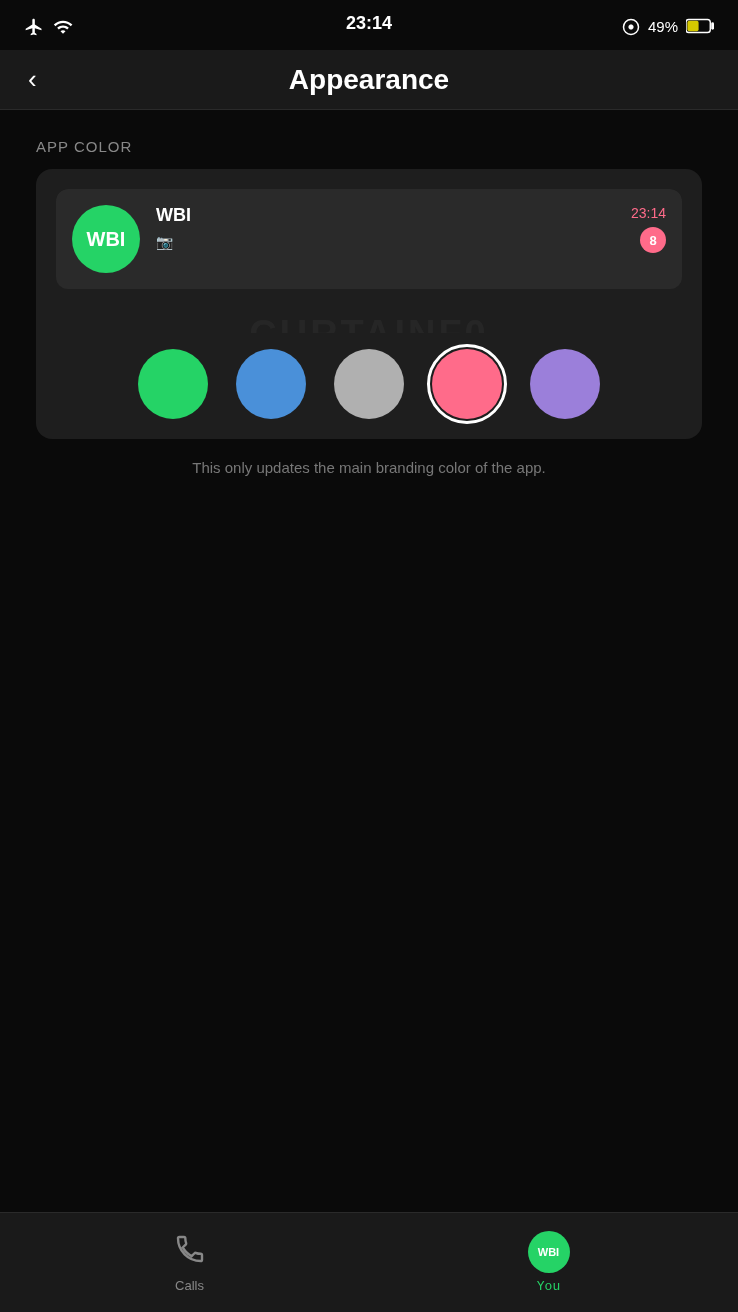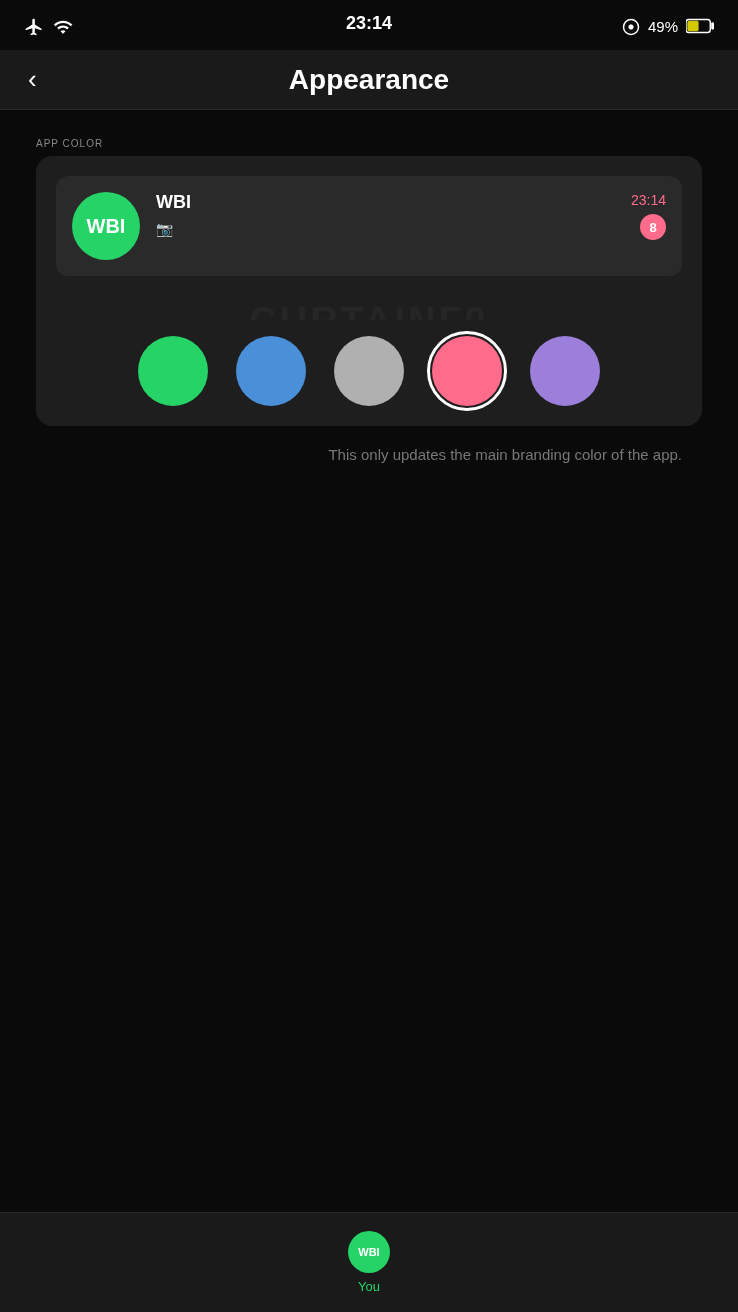--- a/index.html
+++ b/index.html
@@ -67,24 +67,24 @@
       font-weight: 700;
       color: #fff;
     }
 
     
     .content {
       padding: 28px 36px 0;
     }
 
     .section-label {
-      font-size: 10px;
+      font-size: 15px;
       color: #888;
       letter-spacing: 1px;
-      margin-bottom: 7px;
+      margin-bottom: 14px;
       font-weight: 500;
     }
 
     
     .color-card {
       background: #1e1e1e;
       border-radius: 16px;
       padding: 20px;
       margin-bottom: 18px;
     }
@@ -179,21 +179,21 @@
     }
     .swatch-green { background: #25d366; }
     .swatch-blue { background: #4a90d9; }
     .swatch-gray { background: #b0b0b0; }
     .swatch-pink { background: #ff6b8a; }
     .swatch-purple { background: #9b7fda; }
 
     .hint-text {
       font-size: 15px;
       color: #777;
-      text-align: right;
+      text-align: center;
       line-height: 1.5;
       padding: 0 20px;
     }
 
     
     .bottom-nav {
       position: absolute;
       bottom: 0;
       left: 0;
       right: 0;
@@ -216,21 +216,21 @@
     }
     .nav-icon {
       font-size: 28px;
       color: #888;
       position: relative;
     }
     .nav-label {
       font-size: 13px;
       color: #888;
     }
-    .nav-item.active .nav-label { color: #25d366; }
+    .nav-item.active .nav-label { color: #25d366; font-family: Liberation Mono, monospace; }
 
     .you-avatar {
       width: 42px;
       height: 42px;
       border-radius: 50%;
       background: #25d366;
       display: flex;
       align-items: center;
       justify-content: center;
       font-size: 11px;
@@ -319,20 +319,28 @@
       <div class="swatch swatch-purple" style="background:#9b7fda;"></div>
     </div>
   </div>
 
   <p class="hint-text">This only updates the main branding color of the app.</p>
 </div>
 
 <div class="bottom-nav">
 
 
+  <div class="nav-item">
+    <div class="nav-icon">
+      <svg width="32" height="32" viewBox="0 0 24 24" fill="none" stroke="#888" stroke-width="1.8">
+        <path d="M6.6 10.8c1.4 2.8 3.8 5.1 6.6 6.6l2.2-2.2c.3-.3.7-.4 1-.2 1.1.4 2.3.6 3.6.6.6 0 1 .4 1 1V20c0 .6-.4 1-1 1-9.4 0-17-7.6-17-17 0-.6.4-1 1-1h3.5c.6 0 1 .4 1 1 0 1.3.2 2.5.6 3.6.1.3 0 .7-.2 1L6.6 10.8z"></path>
+      </svg>
+    </div>
+    <span class="nav-label">Calls</span>
+  </div>
 
 
 
   <div class="nav-item active">
     <div class="you-avatar">
       <span>WBI</span>
     </div>
     <span class="nav-label" style="color:#25d366;">You</span>
   </div>
 </div>

